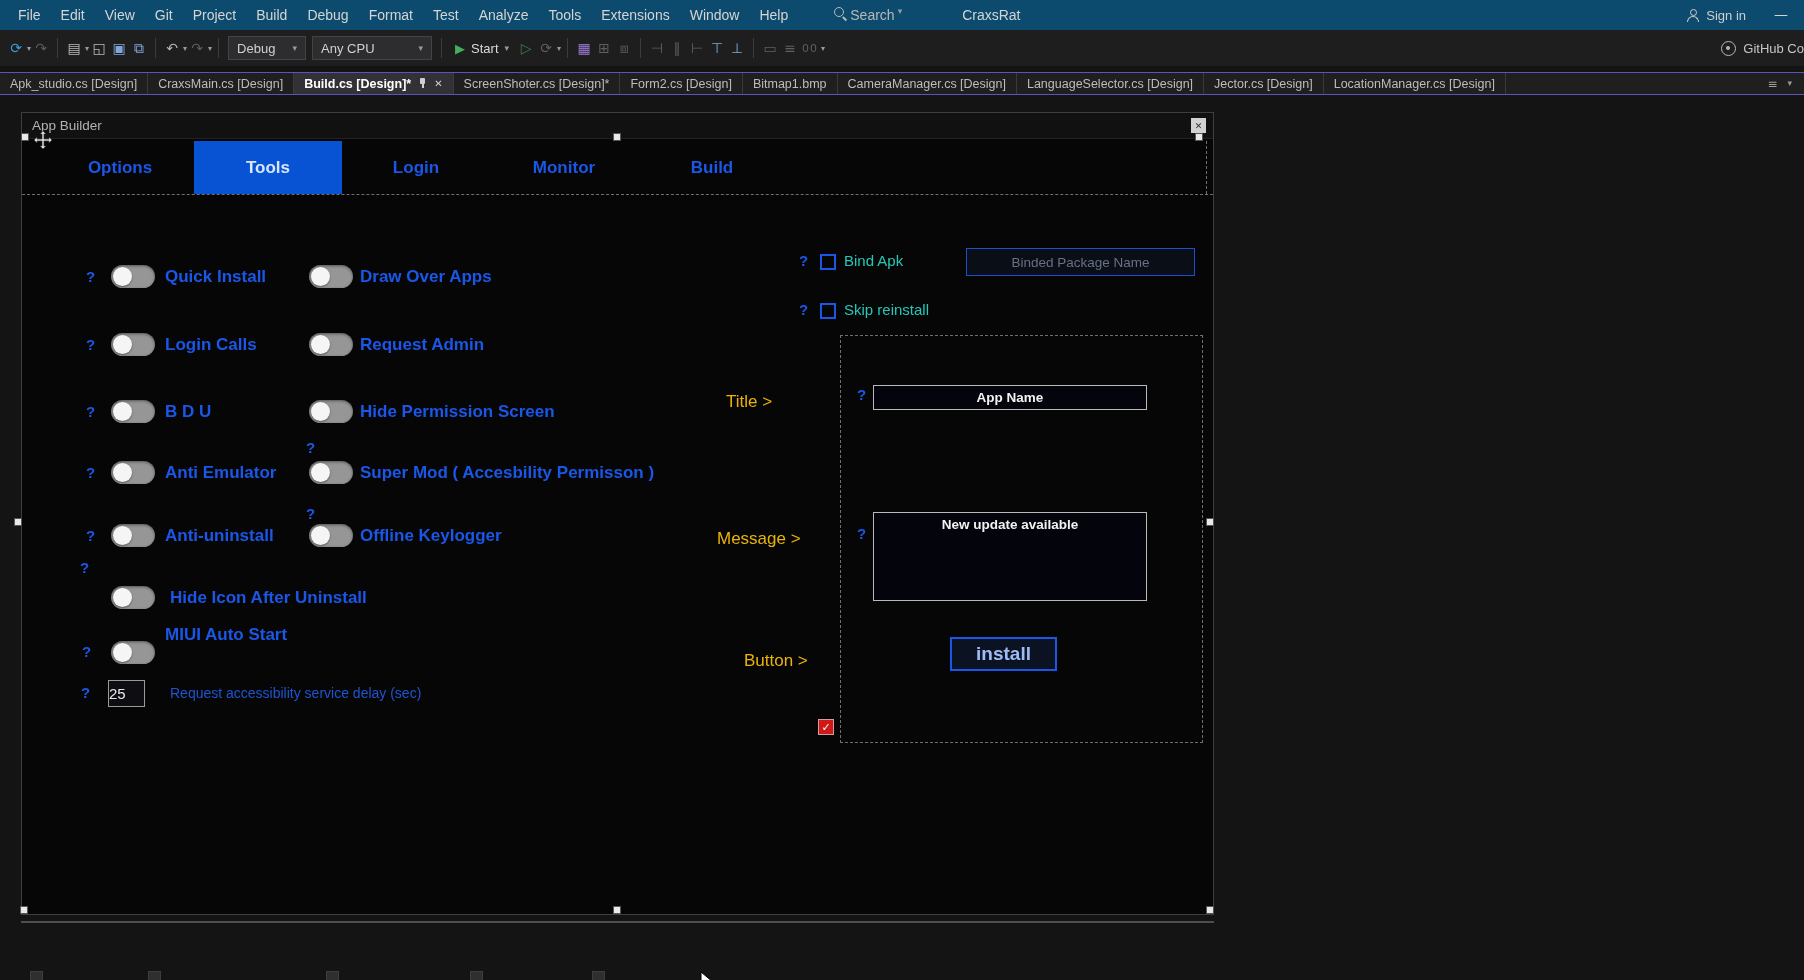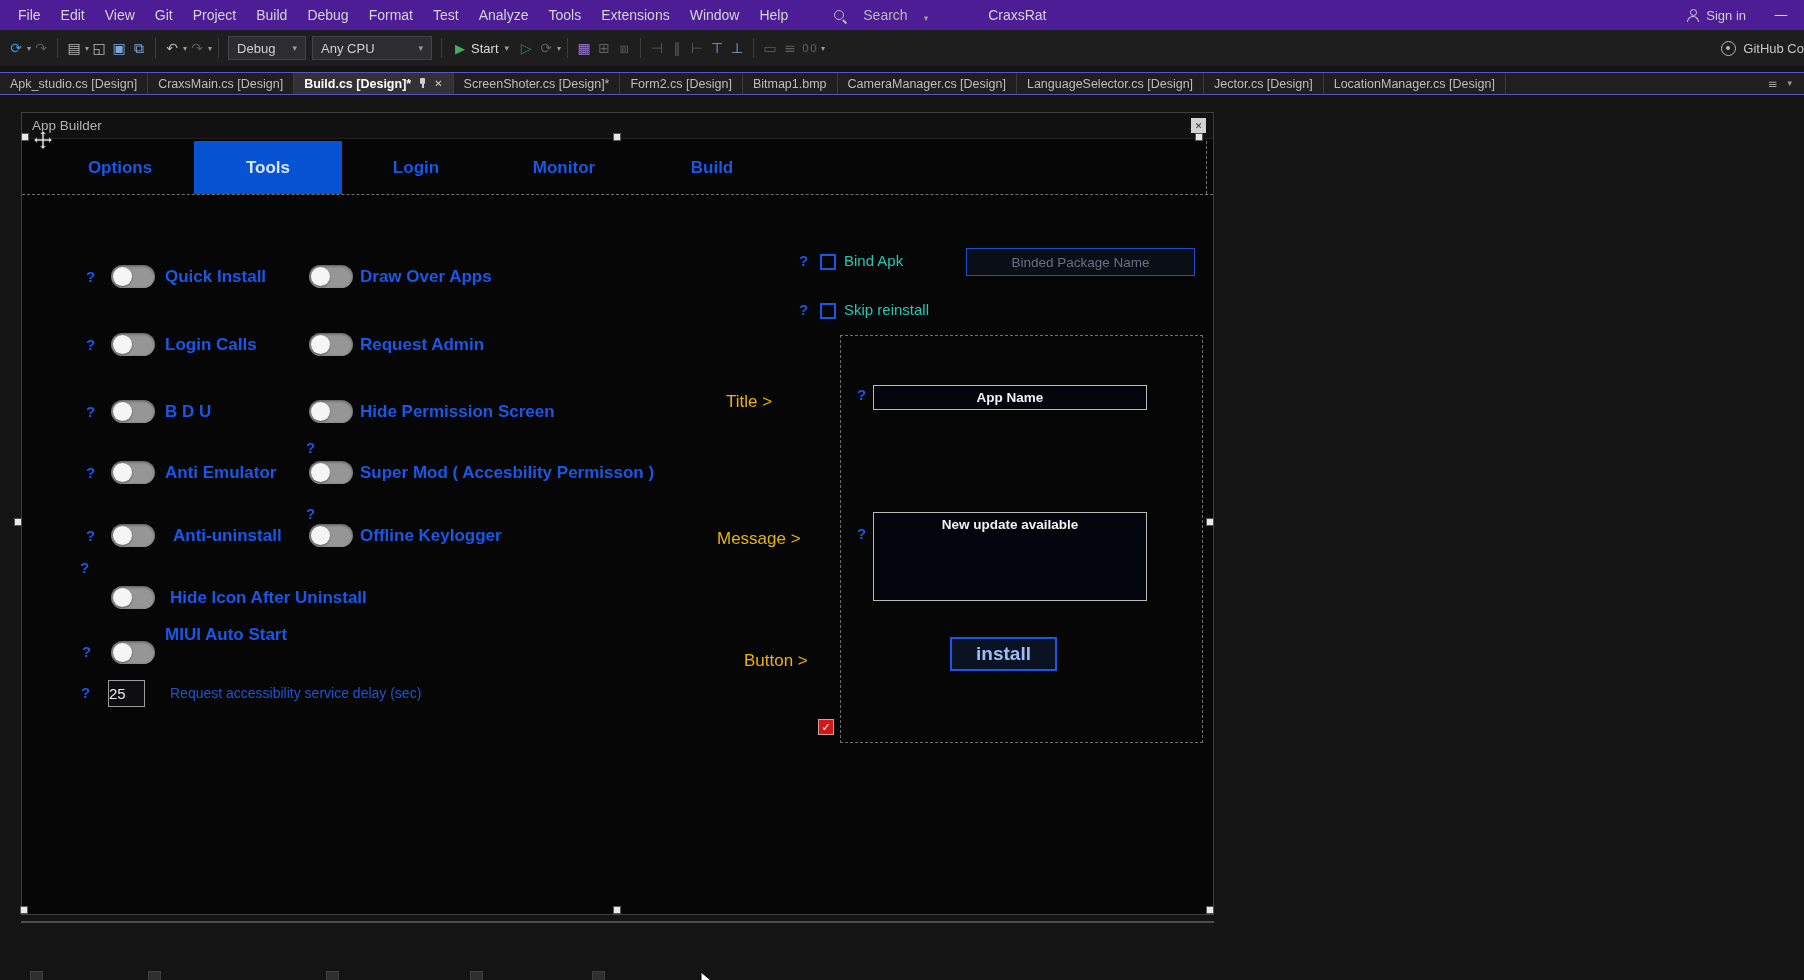--- a/index.html
+++ b/index.html
@@ -2,24 +2,24 @@
 <html><head>
 <meta charset="utf-8">
 <style>
   *{box-sizing:border-box;margin:0;padding:0}
   html,body{background:#0c0c0c}
   .stage{position:relative;width:1804px;height:980px;overflow:hidden;background:#141414;
          font-family:"Liberation Sans","DejaVu Sans",sans-serif;color:#ccc;cursor:default}
   .glyph{font-family:"DejaVu Sans",sans-serif}
 
   
-  .menubar{position:absolute;top:0;left:0;right:0;height:30px;background:#4c1d95;
+  .menubar{position:absolute;top:0;left:0;right:0;height:30px;background:#0c4a6e;
            display:flex;align-items:center;font-size:14px;color:#d4d4d4;padding-left:8px;z-index:6}
   .menu-item{padding:0 10px;line-height:30px;white-space:nowrap}
-  .searchbox{display:flex;align-items:flex-end;gap:16px;margin-left:36px;color:#b9b9b9}
+  .searchbox{display:flex;align-items:flex-start;gap:3px;margin-left:36px;color:#b9b9b9}
   .mag{width:13px;height:13px;position:relative;display:inline-block}
   .mag::before{content:"";position:absolute;left:0;top:0;width:8px;height:8px;border:1.6px solid #b9b9b9;border-radius:50%}
   .mag::after{content:"";position:absolute;left:8.5px;top:8.5px;width:5px;height:1.6px;background:#b9b9b9;
               transform:rotate(45deg);transform-origin:left center}
   .caret{font-size:9px;color:#9a9a9a;line-height:1}
   .projname{margin-left:60px;white-space:nowrap}
   .signin{position:absolute;right:58px;top:0;height:30px;display:flex;align-items:center;gap:7px;font-size:13px;color:#cfcfcf}
   .person{width:13px;height:13px;position:relative;display:inline-block}
   .person::before{content:"";position:absolute;top:0;left:3.5px;width:5px;height:5px;border:1.4px solid #cfcfcf;border-radius:50%}
   .person::after{content:"";position:absolute;bottom:0;left:.5px;width:10px;height:5px;border:1.4px solid #cfcfcf;
@@ -275,21 +275,21 @@
 
         <span class="help" style="left:64px;top:325px">?</span>
         <div class="tswitch" style="left:89px;top:322px"></div>
         <span class="tlabel" style="left:143px;top:322px">Anti Emulator</span>
         <span class="help" style="left:284px;top:300px">?</span>
         <div class="tswitch" style="left:287px;top:322px"></div>
         <span class="tlabel" style="left:338px;top:322px">Super Mod ( Accesbility Permisson )</span>
 
         <span class="help" style="left:64px;top:388px">?</span>
         <div class="tswitch" style="left:89px;top:385px"></div>
-        <span class="tlabel" style="left:151px;top:385px">Anti-uninstall</span>
+        <span class="tlabel" style="left:143px;top:385px">Anti-uninstall</span>
         <span class="help" style="left:284px;top:366px">?</span>
         <div class="tswitch" style="left:287px;top:385px"></div>
         <span class="tlabel" style="left:338px;top:385px">Offline Keylogger</span>
 
         <span class="help" style="left:58px;top:420px">?</span>
         <div class="tswitch" style="left:89px;top:447px"></div>
         <span class="tlabel" style="left:148px;top:447px">Hide Icon After Uninstall</span>
 
         <span class="help" style="left:60px;top:504px">?</span>
         <div class="tswitch" style="left:89px;top:502px"></div>

